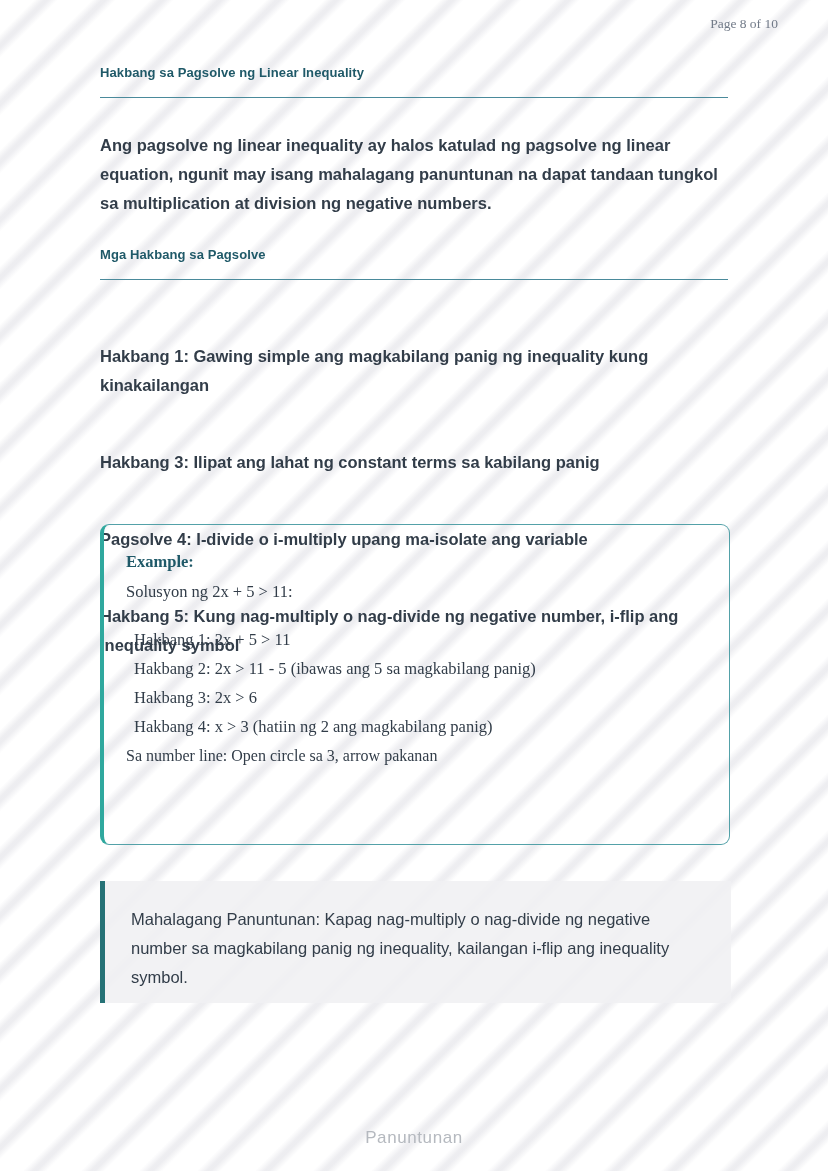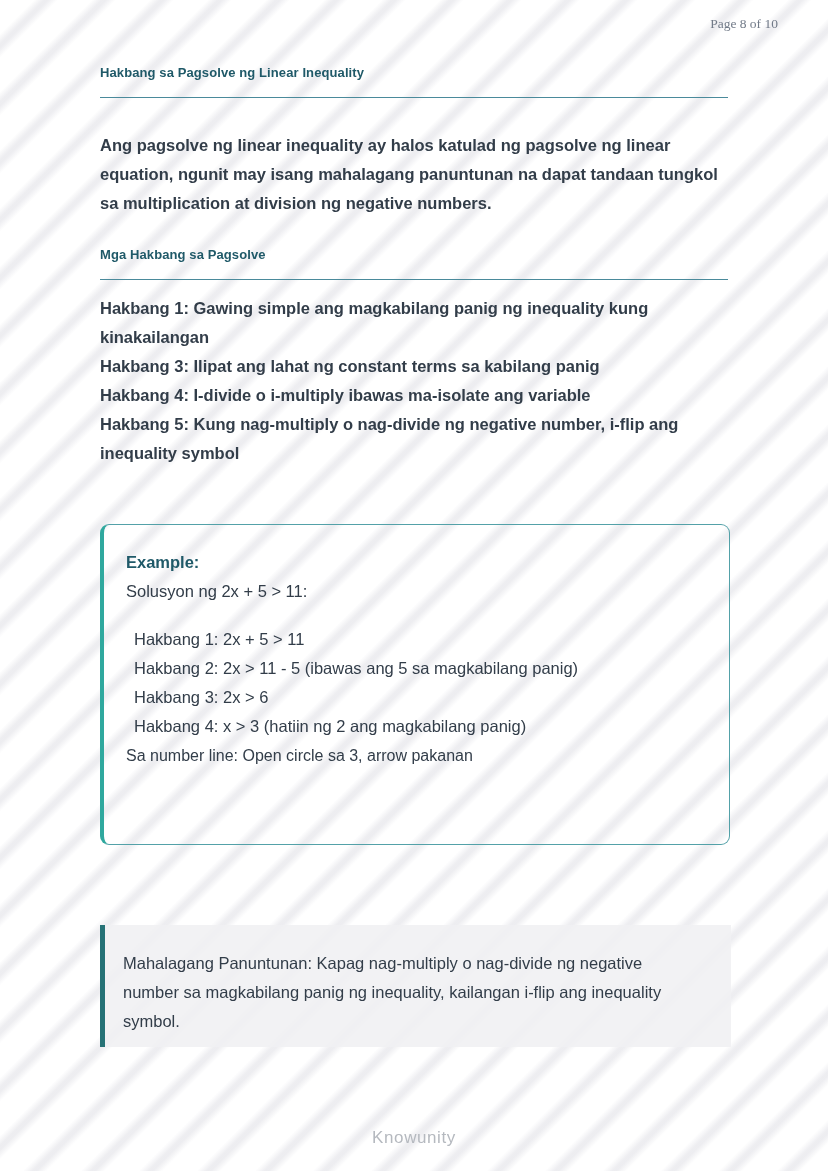--- a/index.html
+++ b/index.html
@@ -53,34 +53,35 @@
     position: absolute;
     left: 100px;
     width: 628px;
     font-size: 16.5px;
     line-height: 29px;
     color: #323d49;
     font-weight: bold;
   }
   .intro { top: 114px; }
   .steps-list { top: 294px; }
-  .steps-list .step { display: block; }
+  .steps-list .step { display: block; margin-top: 48px; }
 
   .example-box {
     position: absolute;
     left: 100px;
     top: 524px;
     width: 630px;
     height: 321px;
     box-sizing: border-box;
     border: 1.5px solid #53a1a8;
     border-left: 4px solid #2fa89e;
     border-radius: 9px;
     padding: 26px 24px 0 22px;
     background: transparent;
+    font-family: Liberation Serif, serif;
   }
   .example-title {
     font-size: 16.5px;
     line-height: 22px;
     font-weight: bold;
     color: #1f5968;
   }
   .example-problem {
     margin-top: 4px;
     font-size: 16.5px;
@@ -94,27 +95,27 @@
   .example-steps .sol-step { display: block; margin-left: 8px; }
   .example-numberline {
     margin-top: 0;
     font-size: 16px;
     line-height: 29px;
   }
 
   .note-box {
     position: absolute;
     left: 100px;
-    top: 925px;
+    top: 881px;
     width: 631px;
     height: 122px;
     box-sizing: border-box;
     background: rgba(240,240,243,0.88);
     border-left: 5px solid #267276;
-    padding: 24px 30px 0 18px;
+    padding: 24px 30px 0 26px;
   }
   .note-text {
     font-size: 16.5px;
     line-height: 29px;
     color: #323d49;
   }
 
   .footer-brand {
     position: absolute;
     top: 1128px;
@@ -133,33 +134,33 @@
 
 <h1 class="heading main">Hakbang sa Pagsolve ng Linear Inequality</h1>
 
 <p class="body-text intro">Ang pagsolve ng linear inequality ay halos katulad ng pagsolve ng linear equation, ngunit may isang mahalagang panuntunan na dapat tandaan tungkol sa multiplication at division ng negative numbers.</p>
 
 <h2 class="heading steps">Mga Hakbang sa Pagsolve</h2>
 
 <div class="body-text steps-list">
   <span class="step">Hakbang 1: Gawing simple ang magkabilang panig ng inequality kung kinakailangan</span>
   <span class="step">Hakbang 3: Ilipat ang lahat ng constant terms sa kabilang panig</span>
-  <span class="step">Hakbang 4: I-divide o i-multiply ibawas ma-isolate ang variable</span>
+  <span class="step">Pagsolve 4: I-divide o i-multiply upang ma-isolate ang variable</span>
   <span class="step">Hakbang 5: Kung nag-multiply o nag-divide ng negative number, i-flip ang inequality symbol</span>
 </div>
 
 <div class="example-box">
   <div class="example-title">Example:</div>
   <div class="example-problem">Solusyon ng 2x + 5 &gt; 11:</div>
   <div class="example-steps">
     <span class="sol-step">Hakbang 1: 2x + 5 &gt; 11</span>
     <span class="sol-step">Hakbang 2: 2x &gt; 11 - 5 (ibawas ang 5 sa magkabilang panig)</span>
     <span class="sol-step">Hakbang 3: 2x &gt; 6</span>
     <span class="sol-step">Hakbang 4: x &gt; 3 (hatiin ng 2 ang magkabilang panig)</span>
   </div>
   <div class="example-numberline">Sa number line: Open circle sa 3, arrow pakanan</div>
 </div>
 
 <div class="note-box">
   <div class="note-text">Mahalagang Panuntunan: Kapag nag-multiply o nag-divide ng negative number sa magkabilang panig ng inequality, kailangan i-flip ang inequality symbol.</div>
 </div>
 
-<div class="footer-brand">Knowunity</div>
+<div class="footer-brand">Panuntunan</div>
 
 </body></html>

